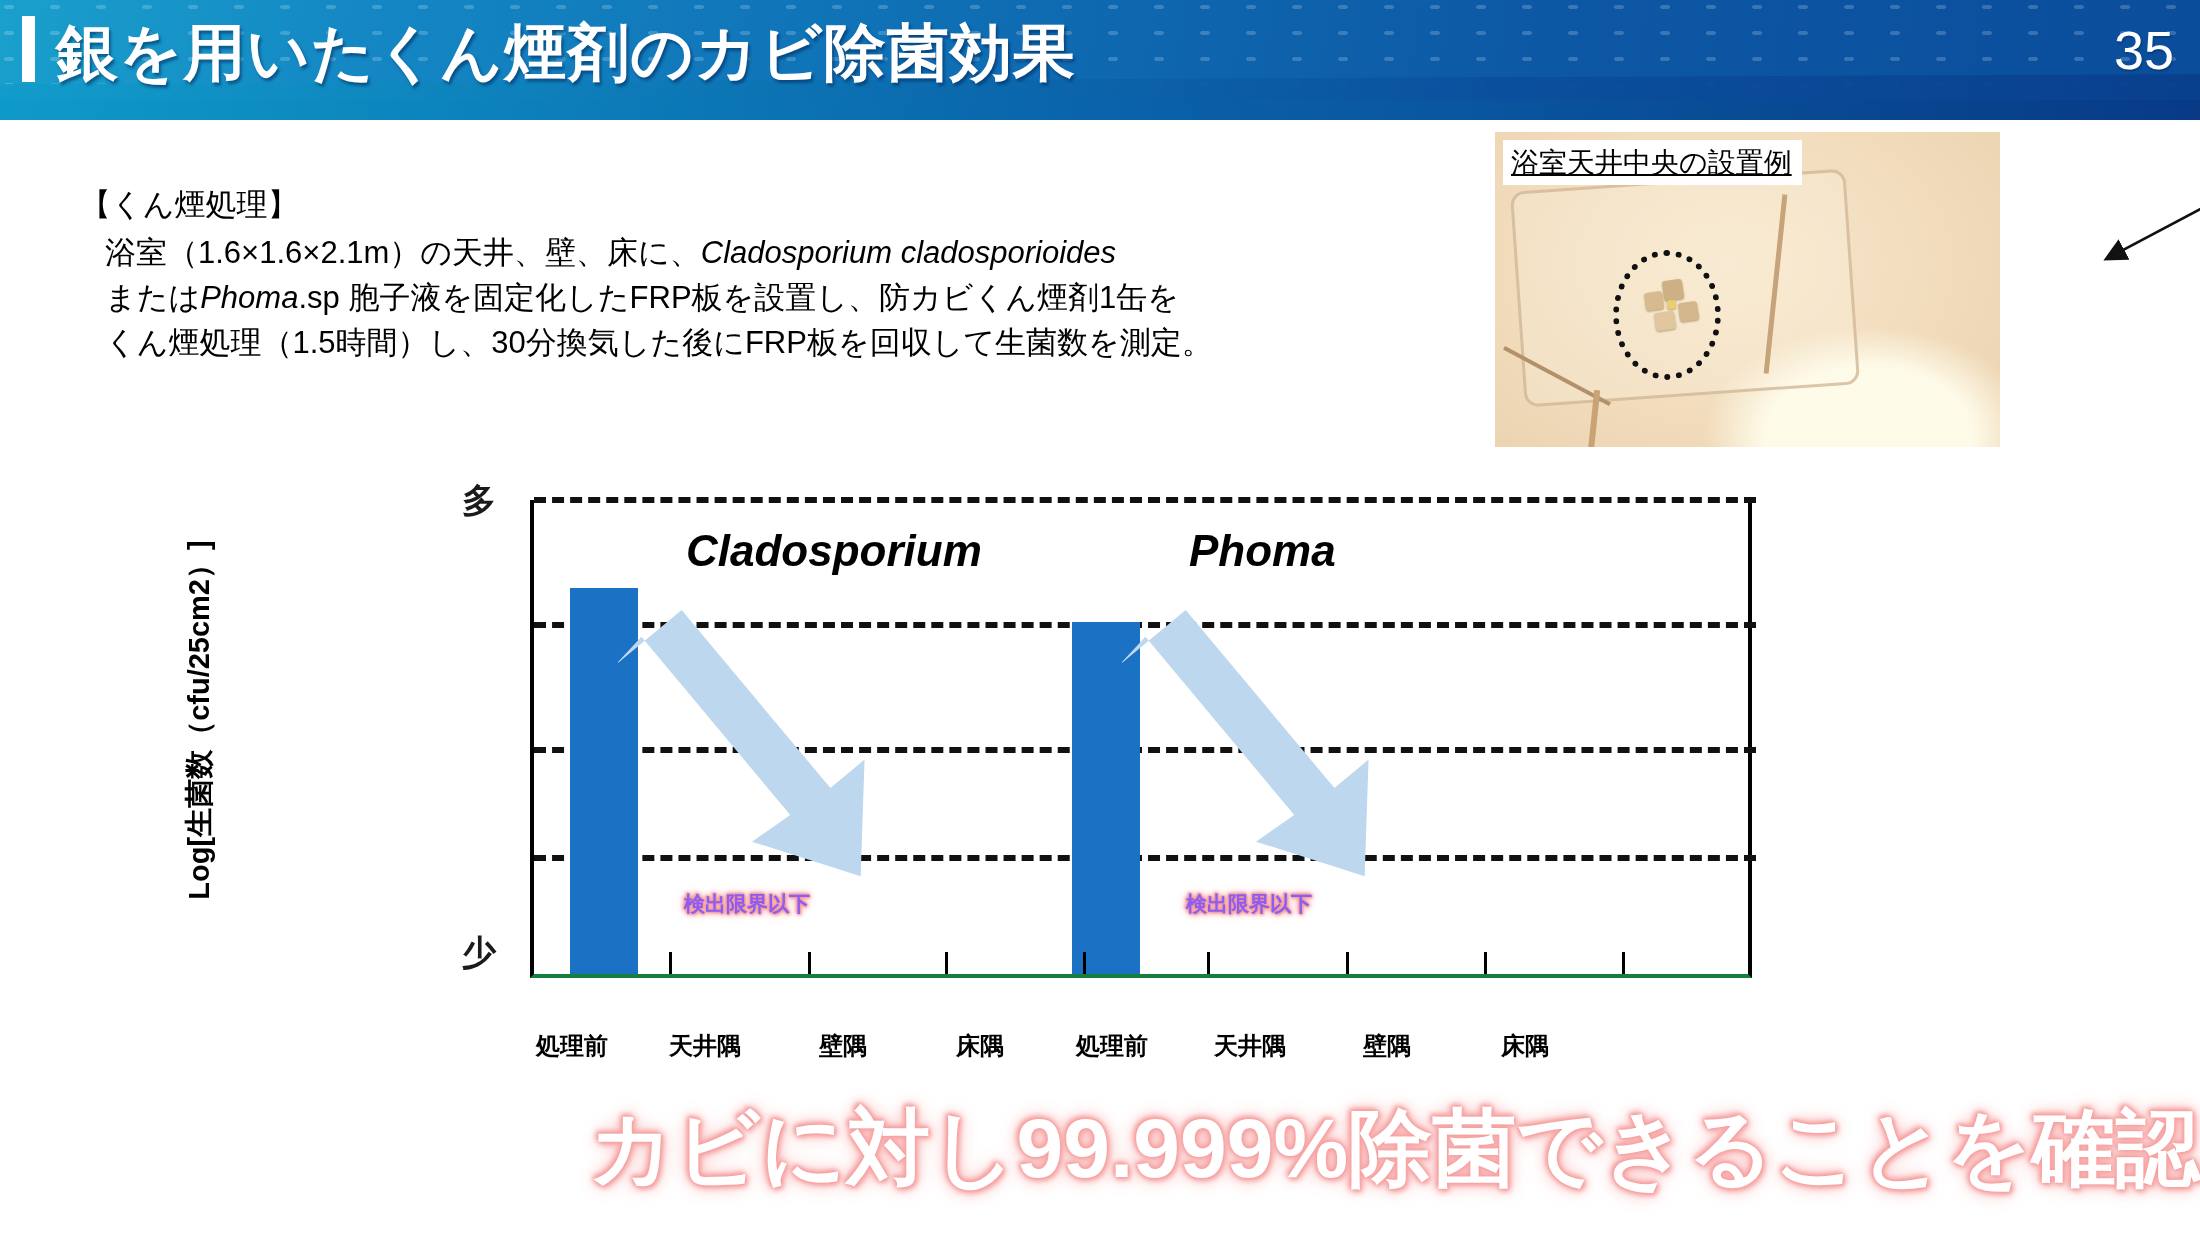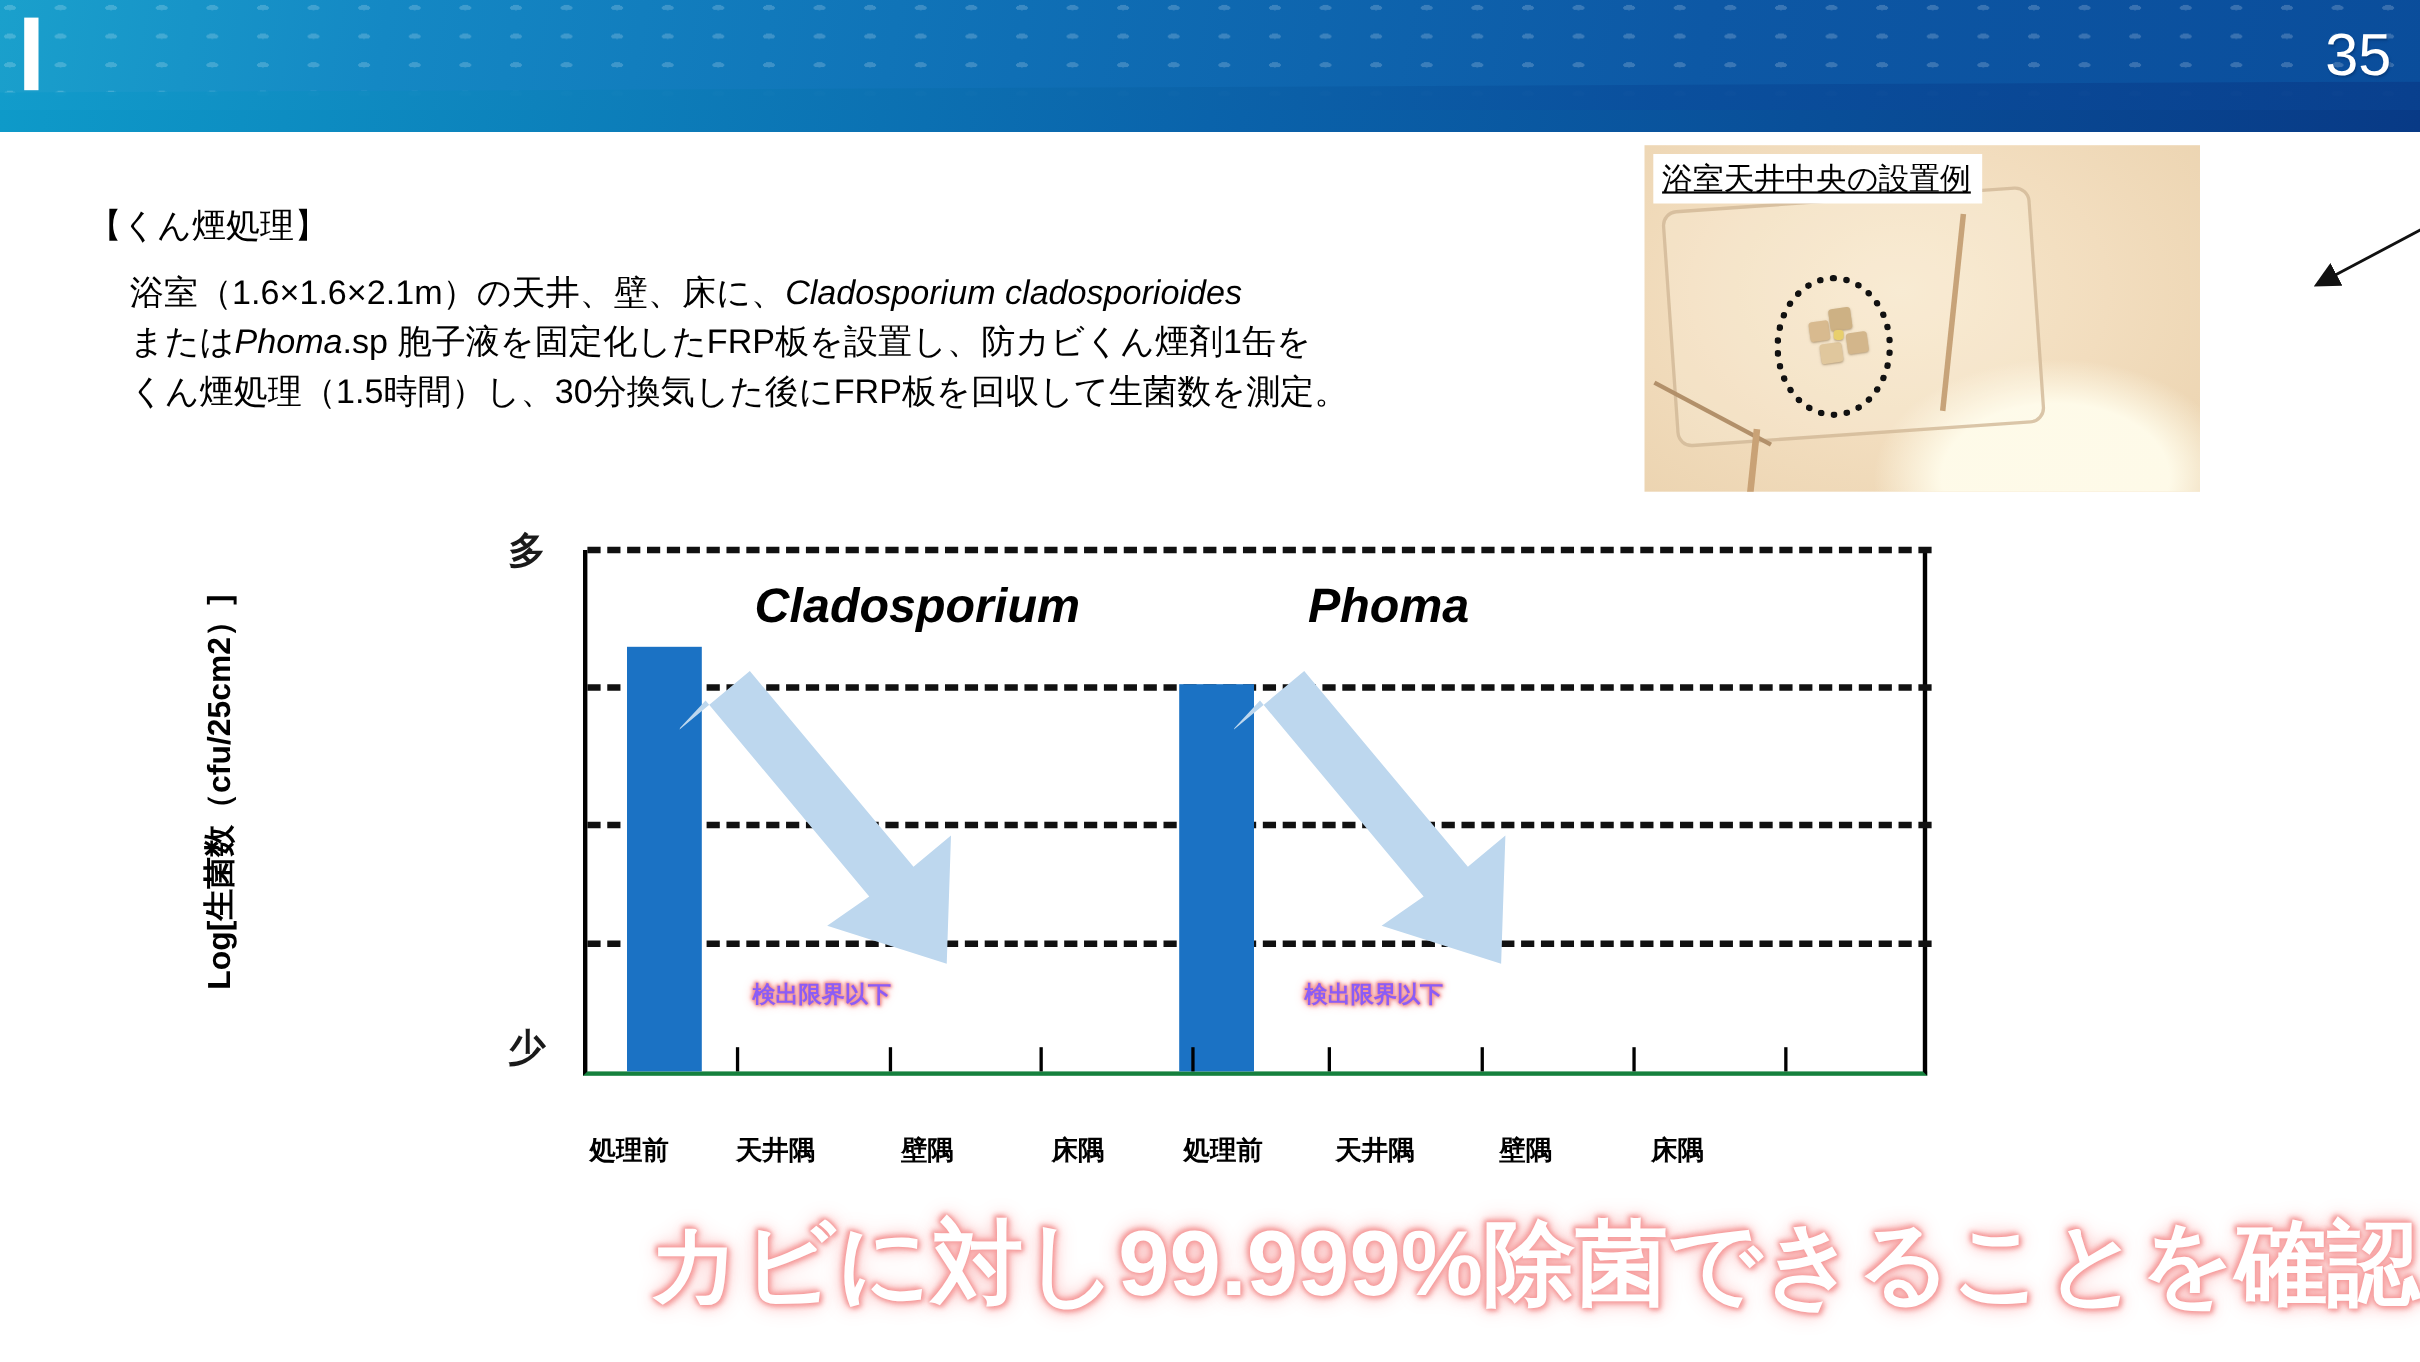--- a/index.html
+++ b/index.html
@@ -48,21 +48,21 @@
     line-height:72px;
     text-shadow:1px 2px 2px rgba(0,40,90,.45);
   }
 
   
   .method{
     position:absolute;left:80px;top:182px;width:1330px;
     color:#000;font-size:31px;line-height:45px;
   }
   .method-head{font-size:31px;margin:0 0 2px 0;}
-  .method-body{margin:16px;padding-left:22px;}
+  .method-body{margin:3px;padding-left:22px;}
   .method-body .it{font-style:italic;}
 
   
   .photo-wrap{
     position:absolute;left:1495px;top:132px;width:505px;height:240px;padding-left:44px;
   }
   .photo{
     position:absolute;left:0;top:0;width:505px;height:315px;
     background:
       radial-gradient(ellipse 230px 150px at 74% 96%, rgba(255,252,235,.95) 0 45%, rgba(255,248,225,0) 72%),
@@ -156,20 +156,21 @@
   }
 </style>
 </head>
 <body>
 
 <div class="header">
   <div class="header-dots"></div>
   <div class="header-sweep"></div>
   <div class="header-sweep2"></div>
   <div class="title-accent"></div>
+  <div class="slide-title">銀を用いたくん煙剤のカビ除菌効果</div>
   <div class="page-num">35</div>
 </div>
 
 <div class="method">
   <p class="method-head">【くん煙処理】</p>
   <div class="method-body">
     <div>
       <span>浴室（1.6×1.6×2.1m）の天井、壁、床に、</span><span class="it">Cladosporium cladosporioides</span>
     </div>
     <div>

